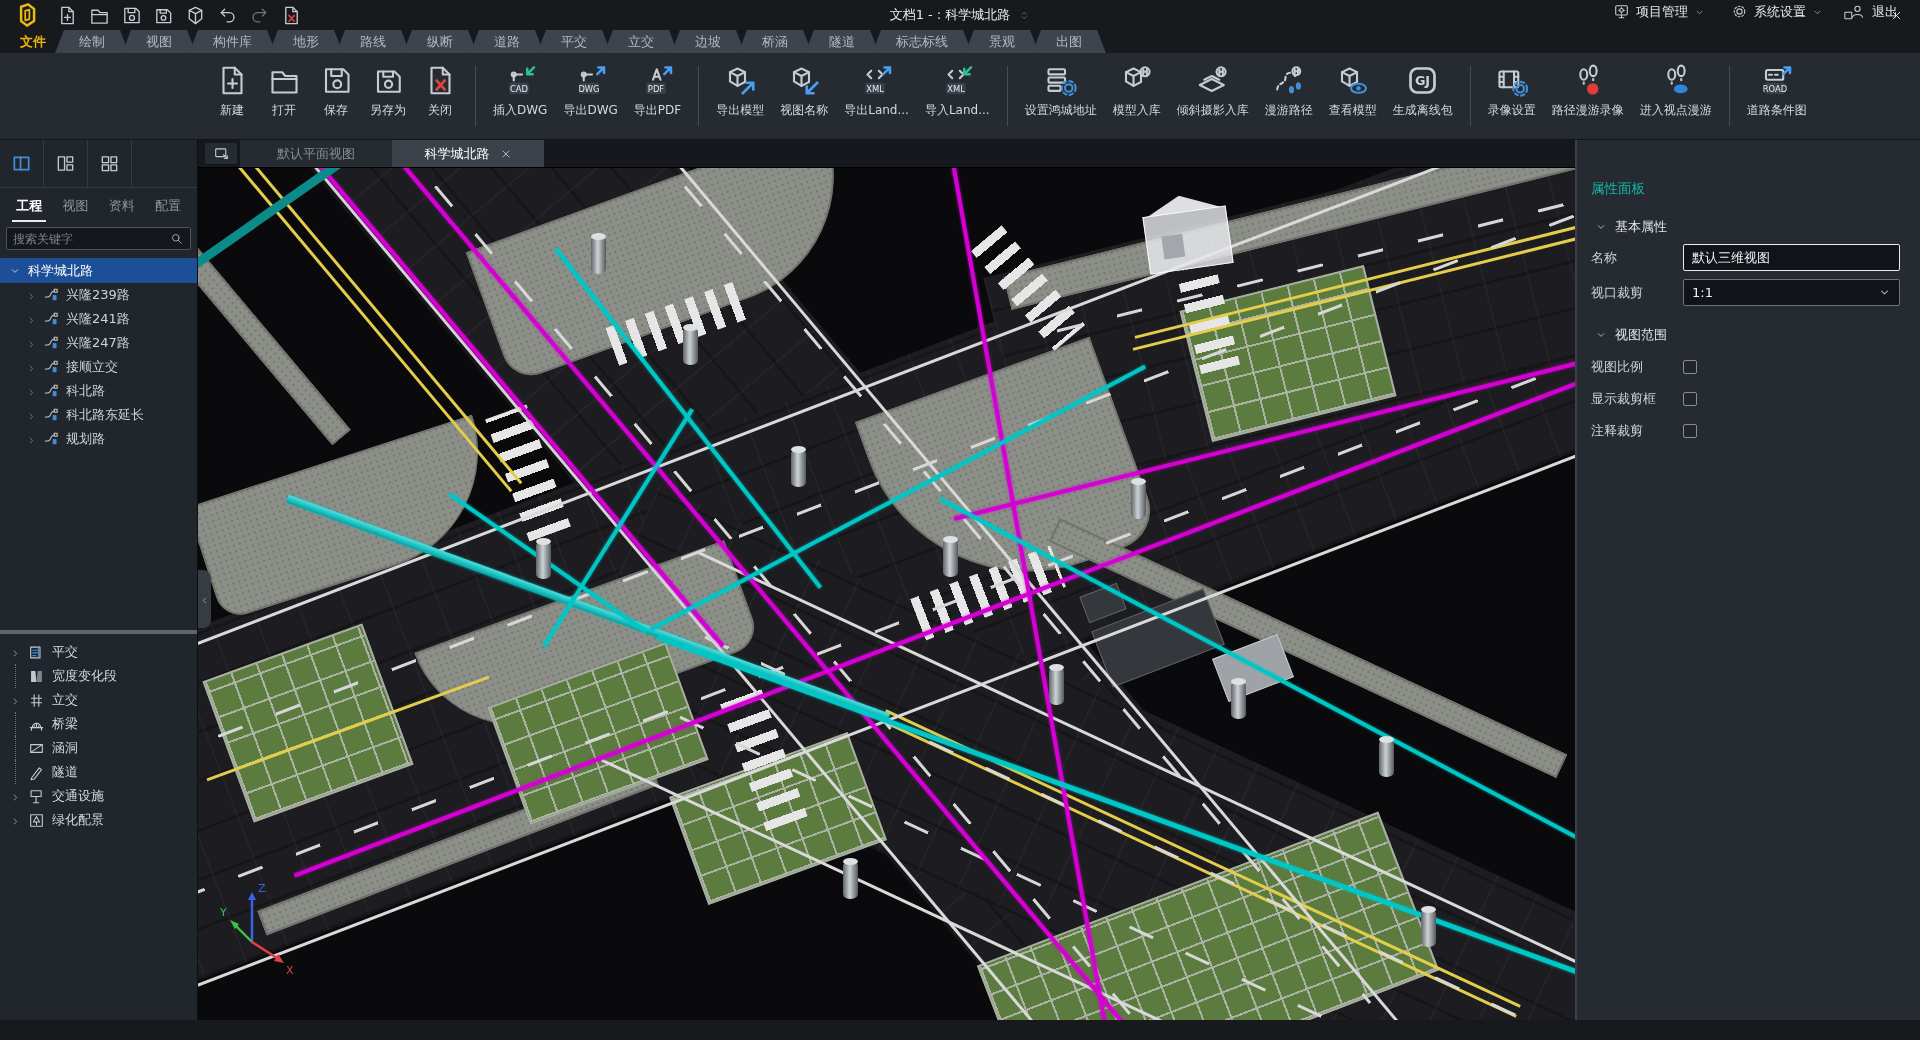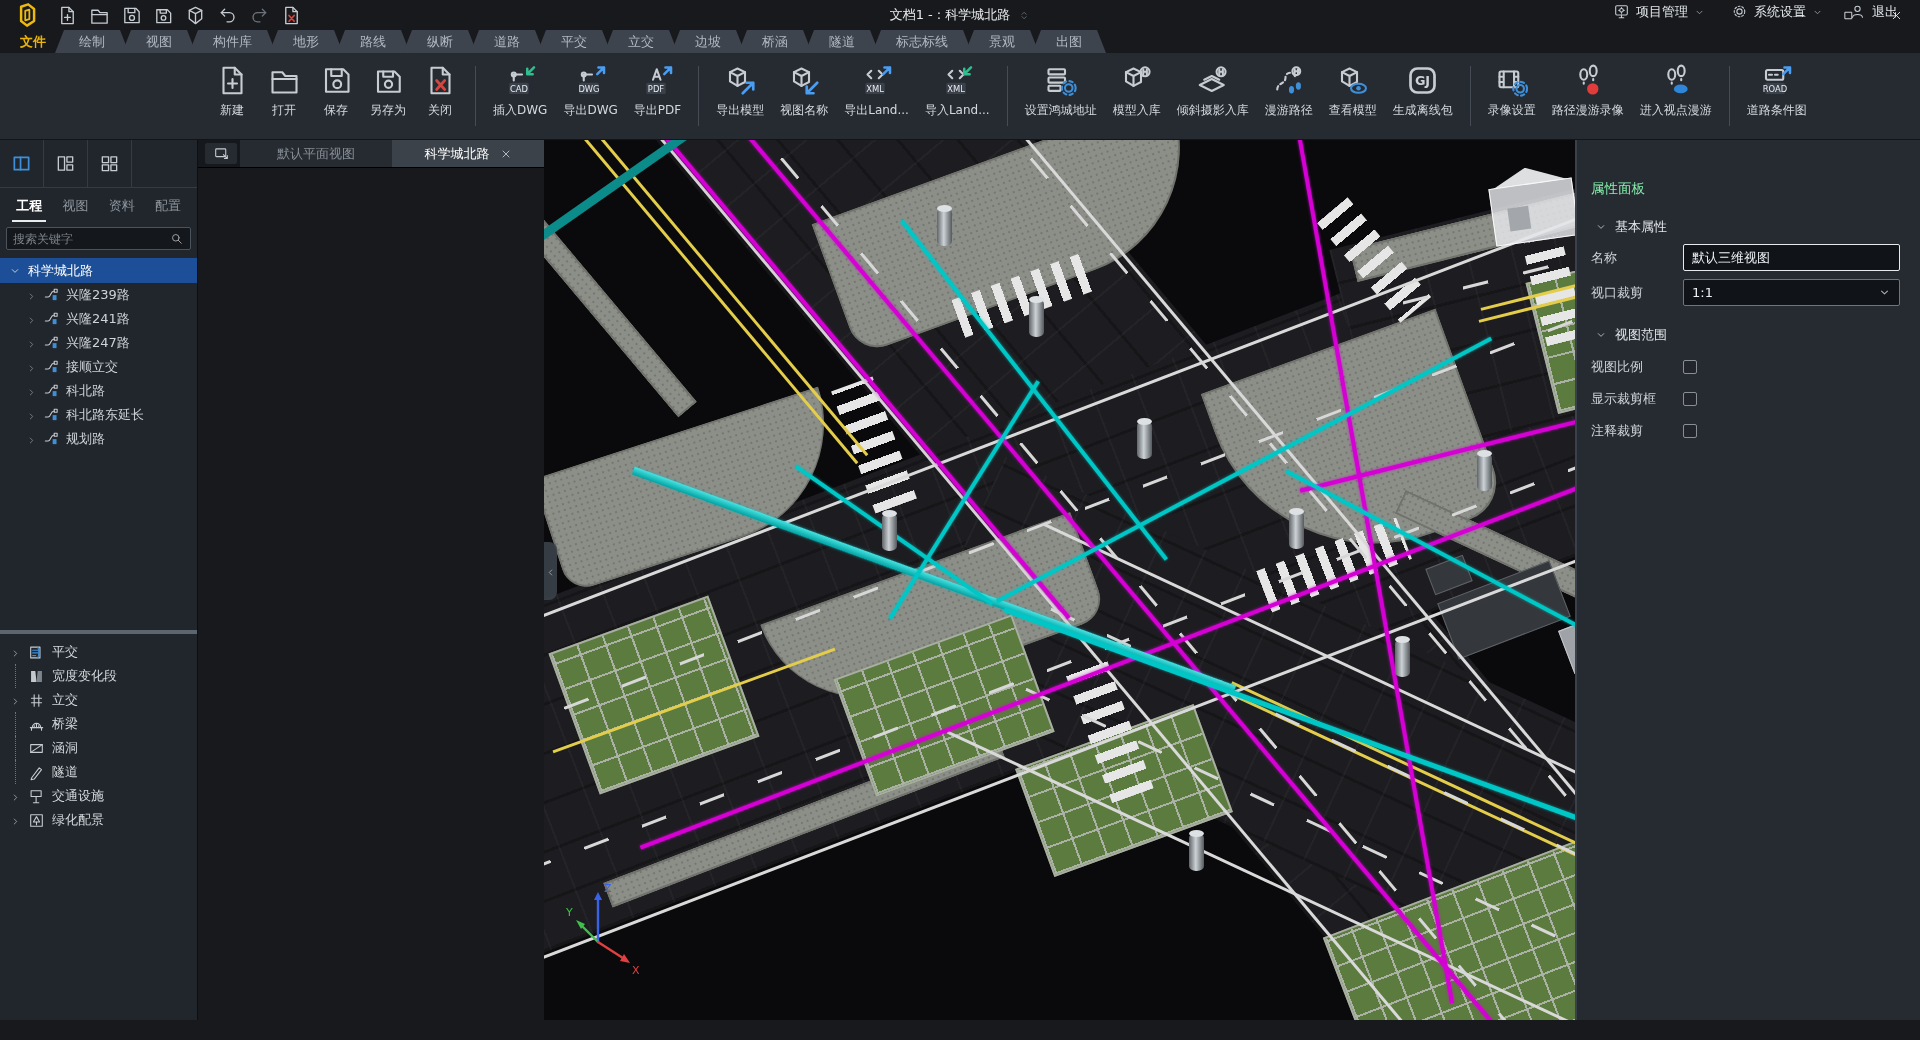--- a/index.html
+++ b/index.html
@@ -60,21 +60,21 @@
   .cat-list { padding:6px 0 0 0; }
   .cat-item { height:24px; display:flex; align-items:center; gap:7px; padding-left:10px; font-size:13px; color:#d3d8dd; white-space:nowrap; }
   .cat-item .tw { width:11px; height:11px; flex:0 0 auto; position:relative; }
   .cat-item .tw .tw-chev { display:none; width:11px; height:11px; }
   .cat-item .tw .tw-dot { display:block; position:absolute; left:5px; top:-7px; width:1px; height:24px; border-left:1px dotted #6d747c; }
   .cat-item.exp .tw .tw-chev { display:block; }
   .cat-item .cic { width:17px; height:17px; flex:0 0 auto; }
   .lp-bottom-pad { height:188px; }
 
   
-  .vp-wrap { flex:1 1 auto; display:flex; flex-direction:row; position:relative; min-width:0; }
+  .vp-wrap { flex:1 1 auto; display:flex; flex-direction:column; position:relative; min-width:0; }
   .vp-tabbar { height:28px; background:#15181c; display:flex; align-items:stretch; border-bottom:1px solid #000; }
   .vp-tool { width:32px; margin:3px 3px 3px 7px; background:#262b31; border-radius:2px; display:flex; align-items:center; justify-content:center; }
   .vp-tool .ic { width:17px; height:17px; }
   .vp-tab { width:152px; display:flex; align-items:center; justify-content:center; gap:10px; font-size:13px; white-space:nowrap; }
   .vp-tab.inactive { background:#262b31; color:#878e96; }
   .vp-tab.active { background:#3b424a; color:#ffffff; }
   .vp-tab .close { width:12px; height:12px; opacity:.85; }
   .vp-canvas { position:relative; flex:1; background:#0a0a0c; overflow:hidden; }
   .vp-canvas > div { position:absolute; }
 
@@ -97,21 +97,21 @@
   .house { background:rgba(230,232,235,.82); border:1px solid rgba(255,255,255,.9); }
   .house::before { content:""; position:absolute; top:-17px; left:4%; width:92%; height:17px; background:rgba(244,246,248,.9); clip-path:polygon(0 100%,46% 0,100% 100%); }
   .house::after { content:""; position:absolute; top:38%; left:18%; width:26%; height:40%; background:rgba(150,155,160,.8); }
 
   .gizmo { position:absolute; left:16px; bottom:44px; width:86px; height:96px; }
   .lp-handle { position:absolute; left:0; top:402px; width:13px; height:58px; background:rgba(58,65,73,.92); border-radius:0 8px 8px 0; display:flex; align-items:center; justify-content:center; z-index:12; }
   .lp-handle .ic { width:11px; height:11px; opacity:.8; }
 
   
   .right-panel { width:345px; flex:0 0 345px; background:#262b32; border-left:2px solid #3a414a; padding:40px 20px 0 14px; }
-  .rp-title { font-size:13.5px; color:#86efac; margin-bottom:14px; }
+  .rp-title { font-size:13.5px; color:#14b8a6; margin-bottom:14px; }
   .pcombo-row { display:flex; gap:7px; }
   .pcombo { flex:1; height:52px; border:1px solid #5a6169; border-radius:3px; display:flex; align-items:center; padding:0 8px; }
   .pcombo-lines { flex:1; color:#7d848c; font-size:12.5px; line-height:17px; }
   .pcombo .chev { width:13px; height:13px; opacity:.8; }
   .pcombo-btns { display:flex; flex-direction:column; gap:4px; }
   .sqbtn { width:30px; height:24px; border:1px solid #5a6169; border-radius:3px; background:#2b313a; display:flex; align-items:center; justify-content:center; }
   .sqbtn .ic { width:15px; height:15px; }
   .psection { display:flex; align-items:center; gap:8px; margin:20px 0 6px 4px; color:#e2e6ea; font-size:13px; }
   .psection .chev { width:12px; height:12px; opacity:.85; }
   .prow { display:flex; align-items:center; margin-top:8px; }

